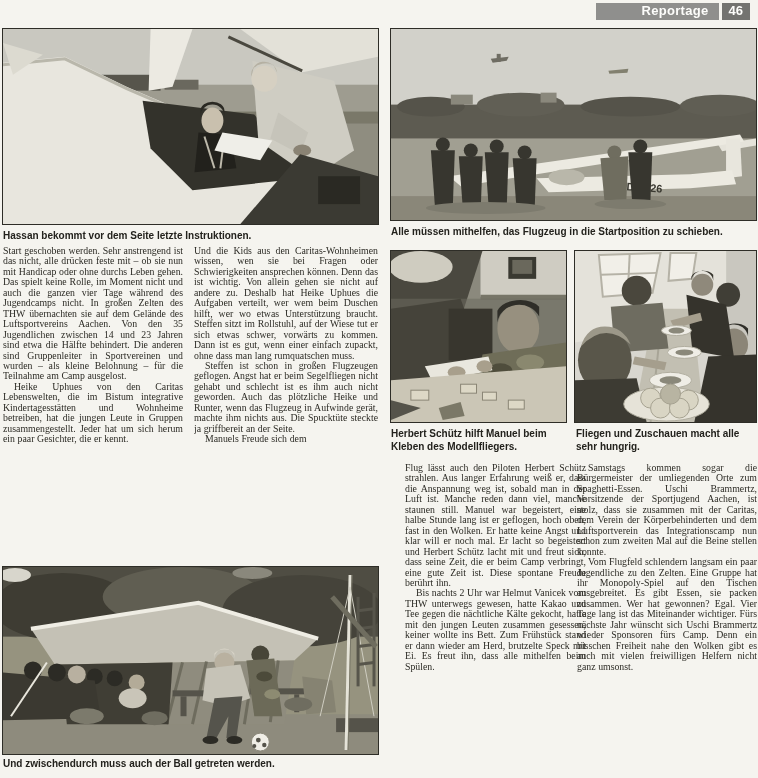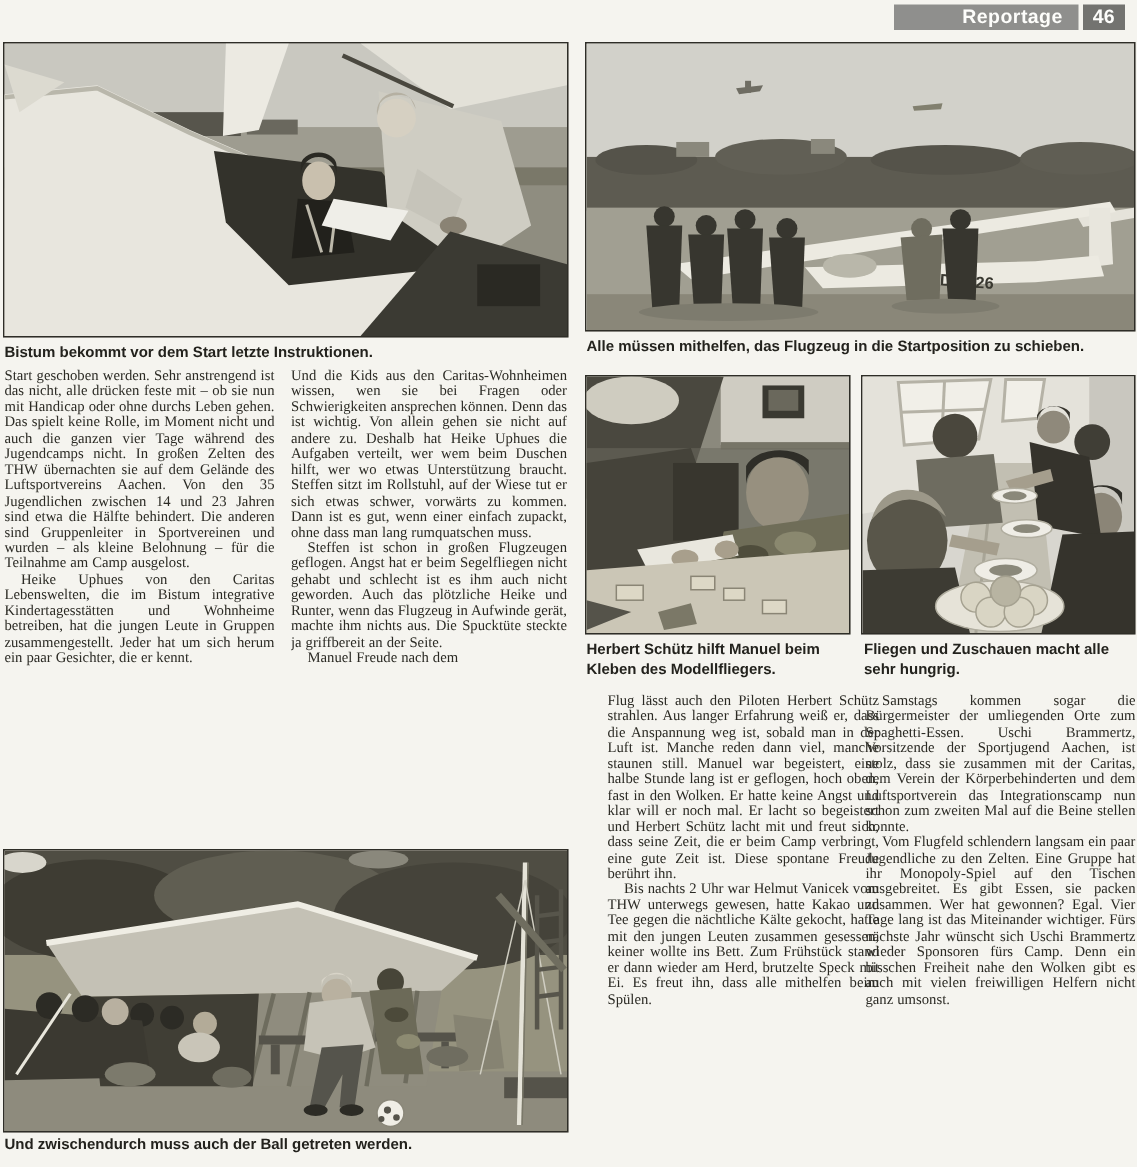--- a/index.html
+++ b/index.html
@@ -59,21 +59,21 @@
       <polygon points="250,32 332,52 352,122 310,150 256,112" fill="#cfcdc3"></polygon>
       <circle cx="262" cy="50" r="13" fill="#d6d0c2"></circle>
       <path d="M249,48 a13,13 0 0 1 26,-4 l-4,-8 a14,10 0 0 0 -20,4 z" fill="#b5b0a2"></path>
       <polygon points="276,84 306,104 298,126 268,110" fill="#c6c4ba"></polygon>
       <ellipse cx="300" cy="122" rx="9" ry="6" fill="#8a8374"></ellipse>
       <polygon points="220,104 270,112 258,132 212,122" fill="#efeee8"></polygon>
       <polygon points="298,126 376,148 376,196 238,196" fill="#3b3a33"></polygon>
       <rect x="316" y="148" width="42" height="28" fill="#2a2923"></rect>
     </svg>
   </figure>
-  <figcaption class="cap" style="left:3px; top:230px; width:376px;">Bistum bekommt vor dem Start letzte Instruktionen.</figcaption>
+  <figcaption class="cap" style="left:3px; top:230px; width:376px;">Hassan bekommt vor dem Seite letzte Instruktionen.</figcaption>
 
   <figure style="left:390px; top:28px; width:367px; height:193px;">
     <svg viewBox="0 0 366 192" preserveAspectRatio="none">
       <rect width="366" height="192" fill="#d2d1ca"></rect>
       <polygon points="100,30 118,28 116,32 102,34" fill="#6f6d63"></polygon>
       <rect x="106" y="25" width="4" height="8" fill="#6f6d63"></rect>
       <polygon points="218,42 238,40 237,44 219,45" fill="#82806f"></polygon>
       <rect x="0" y="76" width="366" height="36" fill="#5d5b51"></rect>
       <ellipse cx="40" cy="78" rx="34" ry="10" fill="#55534a"></ellipse>
       <ellipse cx="130" cy="76" rx="44" ry="12" fill="#615f55"></ellipse>
@@ -197,21 +197,21 @@
   </figure>
   <figcaption class="cap" style="left:576px; top:428px; width:178px;">Fliegen und Zuschauen macht alle sehr hungrig.</figcaption>
 
   <div class="col" style="left:3px; top:246px; width:180px; height:316px;">
     <p>Start geschoben werden. Sehr anstrengend ist das nicht, alle drücken feste mit – ob sie nun mit Handicap oder ohne durchs Leben gehen. Das spielt keine Rolle, im Moment nicht und auch die ganzen vier Tage während des Jugendcamps nicht. In großen Zelten des THW übernachten sie auf dem Gelände des Luftsportvereins Aachen. Von den 35 Jugendlichen zwischen 14 und 23 Jahren sind etwa die Hälfte behindert. Die anderen sind Gruppenleiter in Sportvereinen und wurden – als kleine Belohnung – für die Teilnahme am Camp ausgelost.</p>
     <p class="ind">Heike Uphues von den Caritas Lebenswelten, die im Bistum integrative Kindertagesstätten und Wohnheime betreiben, hat die jungen Leute in Gruppen zusammengestellt. Jeder hat um sich herum ein paar Gesichter, die er kennt.</p>
   </div>
   <div class="col" style="left:194px; top:246px; width:184px; height:316px;">
     <p>Und die Kids aus den Caritas-Wohnheimen wissen, wen sie bei Fragen oder Schwierigkeiten ansprechen können. Denn das ist wichtig. Von allein gehen sie nicht auf andere zu. Deshalb hat Heike Uphues die Aufgaben verteilt, wer wem beim Duschen hilft, wer wo etwas Unterstützung braucht. Steffen sitzt im Rollstuhl, auf der Wiese tut er sich etwas schwer, vorwärts zu kommen. Dann ist es gut, wenn einer einfach zupackt, ohne dass man lang rumquatschen muss.</p>
     <p class="ind">Steffen ist schon in großen Flugzeugen geflogen. Angst hat er beim Segelfliegen nicht gehabt und schlecht ist es ihm auch nicht geworden. Auch das plötzliche Heike und Runter, wenn das Flugzeug in Aufwinde gerät, machte ihm nichts aus. Die Spucktüte steckte ja griffbereit an der Seite.</p>
-    <p class="ind">Manuel Freude nach dem</p>
+    <p class="ind">Manuels Freude sich dem</p>
   </div>
   <div class="col" style="left:405px; top:463px; width:181px; height:315px;">
     <p>Flug lässt auch den Piloten Herbert Schütz strahlen. Aus langer Erfahrung weiß er, dass die Anspannung weg ist, sobald man in der Luft ist. Manche reden dann viel, manche staunen still. Manuel war begeistert, eine halbe Stunde lang ist er geflogen, hoch oben, fast in den Wolken. Er hatte keine Angst und klar will er noch mal. Er lacht so begeistert und Herbert Schütz lacht mit und freut sich, dass seine Zeit, die er beim Camp verbringt, eine gute Zeit ist. Diese spontane Freude berührt ihn.</p>
     <p class="ind">Bis nachts 2 Uhr war Helmut Vanicek vom THW unterwegs gewesen, hatte Kakao und Tee gegen die nächtliche Kälte gekocht, hatte mit den jungen Leuten zusammen gesessen, keiner wollte ins Bett. Zum Frühstück stand er dann wieder am Herd, brutzelte Speck mit Ei. Es freut ihn, dass alle mithelfen beim Spülen.</p>
   </div>
   <div class="col" style="left:577px; top:463px; width:180px; height:315px;">
     <p class="ind">Samstags kommen sogar die Bürgermeister der umliegenden Orte zum Spaghetti-Essen. Uschi Brammertz, Vorsitzende der Sportjugend Aachen, ist stolz, dass sie zusammen mit der Caritas, dem Verein der Körperbehinderten und dem Luftsportverein das Integrationscamp nun schon zum zweiten Mal auf die Beine stellen konnte.</p>
     <p class="ind">Vom Flugfeld schlendern langsam ein paar Jugendliche zu den Zelten. Eine Gruppe hat ihr Monopoly-Spiel auf den Tischen ausgebreitet. Es gibt Essen, sie packen zusammen. Wer hat gewonnen? Egal. Vier Tage lang ist das Miteinander wichtiger. Fürs nächste Jahr wünscht sich Uschi Brammertz wieder Sponsoren fürs Camp. Denn ein bisschen Freiheit nahe den Wolken gibt es auch mit vielen freiwilligen Helfern nicht ganz umsonst.</p>
   </div>
 

